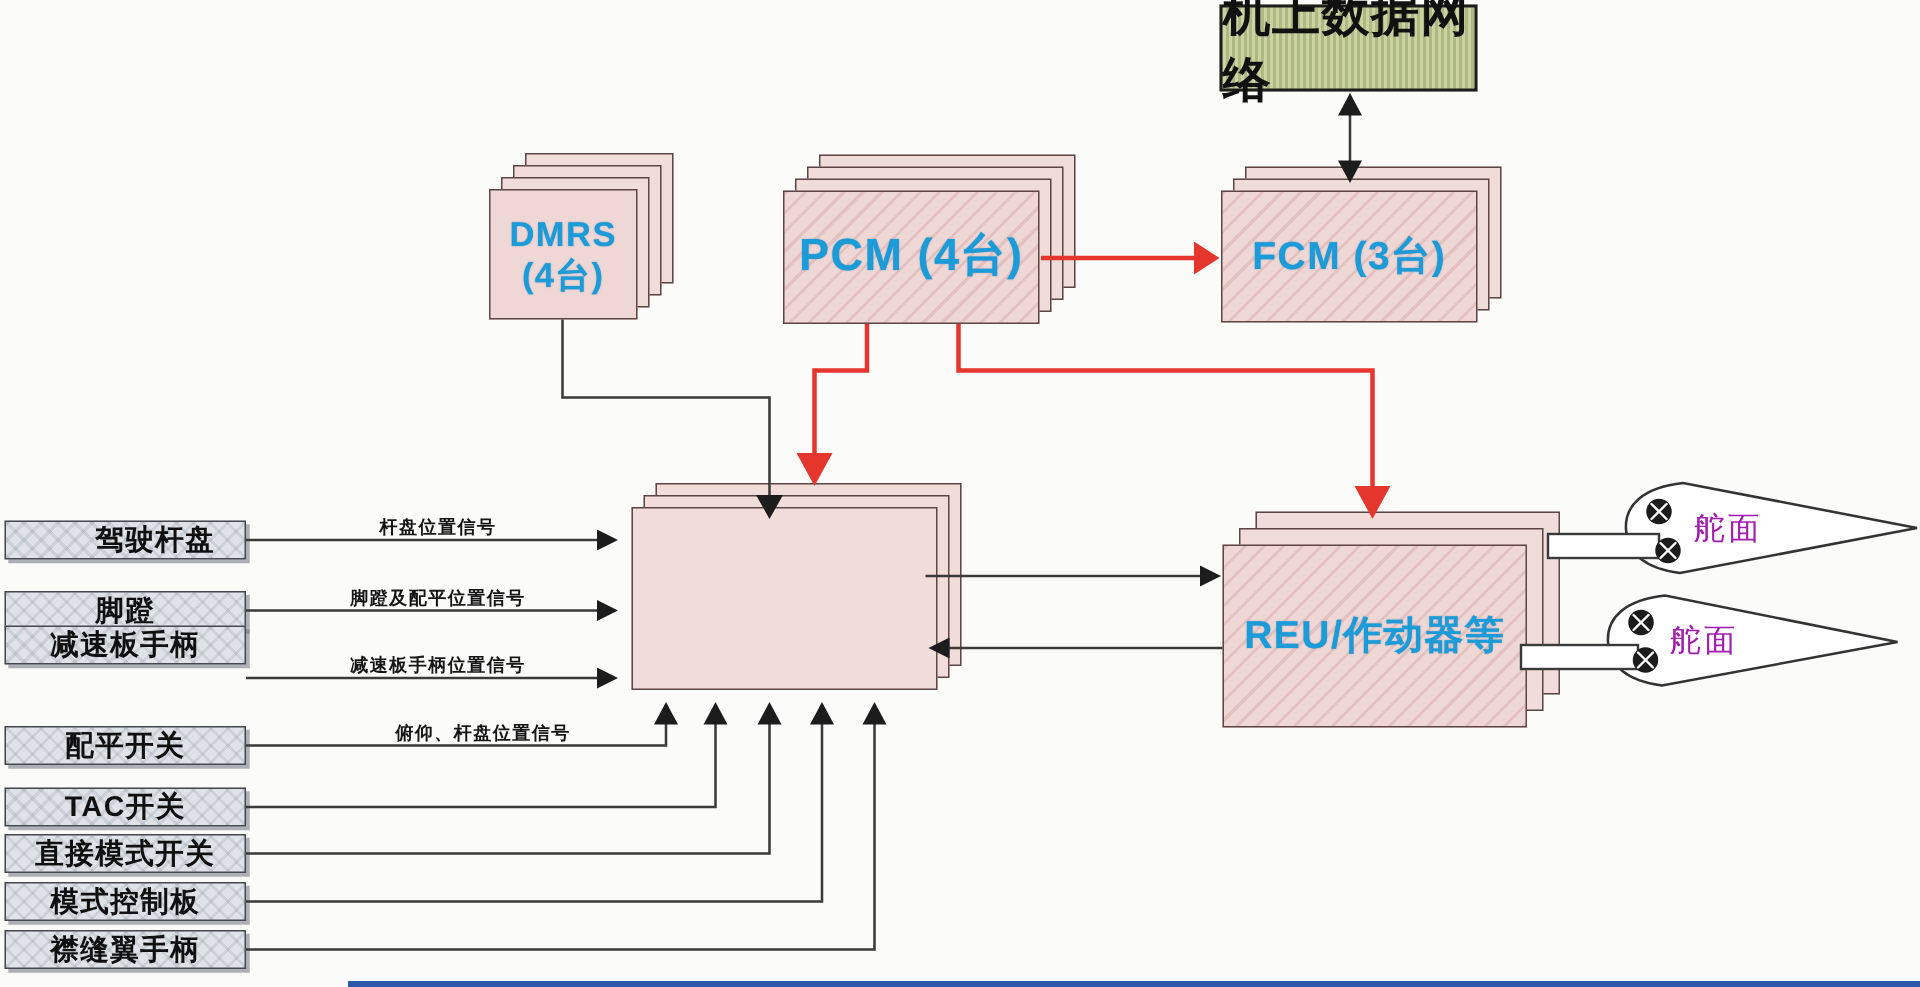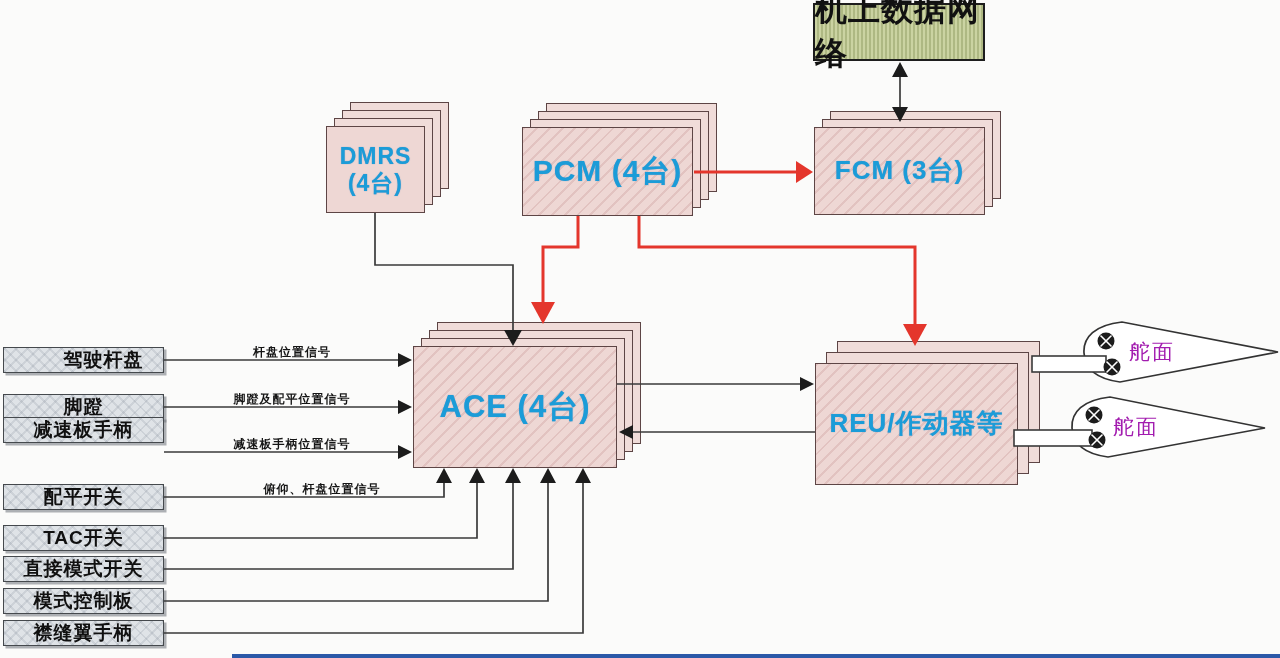--- a/index.html
+++ b/index.html
@@ -97,23 +97,20 @@
     <div class="sheet" style="left:8px;top:8px;width:171px;height:88px;"></div>
     <div class="sheet front" style="left:0;top:16px;width:171px;height:88px;">
       <span class="blue-label" style="font-size:26px;">FCM (3台)</span>
     </div>
   </div>
 
   <div class="stack" style="left:413px;top:322px;width:228px;height:146px;">
     <div class="sheet" style="left:24px;top:0;width:204px;height:122px;"></div>
     <div class="sheet" style="left:16px;top:8px;width:204px;height:122px;"></div>
     <div class="sheet" style="left:8px;top:16px;width:204px;height:122px;"></div>
-    <div class="sheet front" style="left:0;top:24px;width:204px;height:122px;">
-      <span class="blue-label" style="font-size:31px;">ACE (4台)</span>
-    </div>
   </div>
 
   <div class="stack" style="left:815px;top:325px;width:225px;height:144px;margin-top:16px;">
     <div class="sheet" style="left:22px;top:0;width:203px;height:122px;"></div>
     <div class="sheet" style="left:11px;top:11px;width:203px;height:122px;"></div>
     <div class="sheet front" style="left:0;top:22px;width:203px;height:122px;">
       <span class="blue-label" style="font-size:26px;">REU/作动器等</span>
     </div>
   </div>
 

